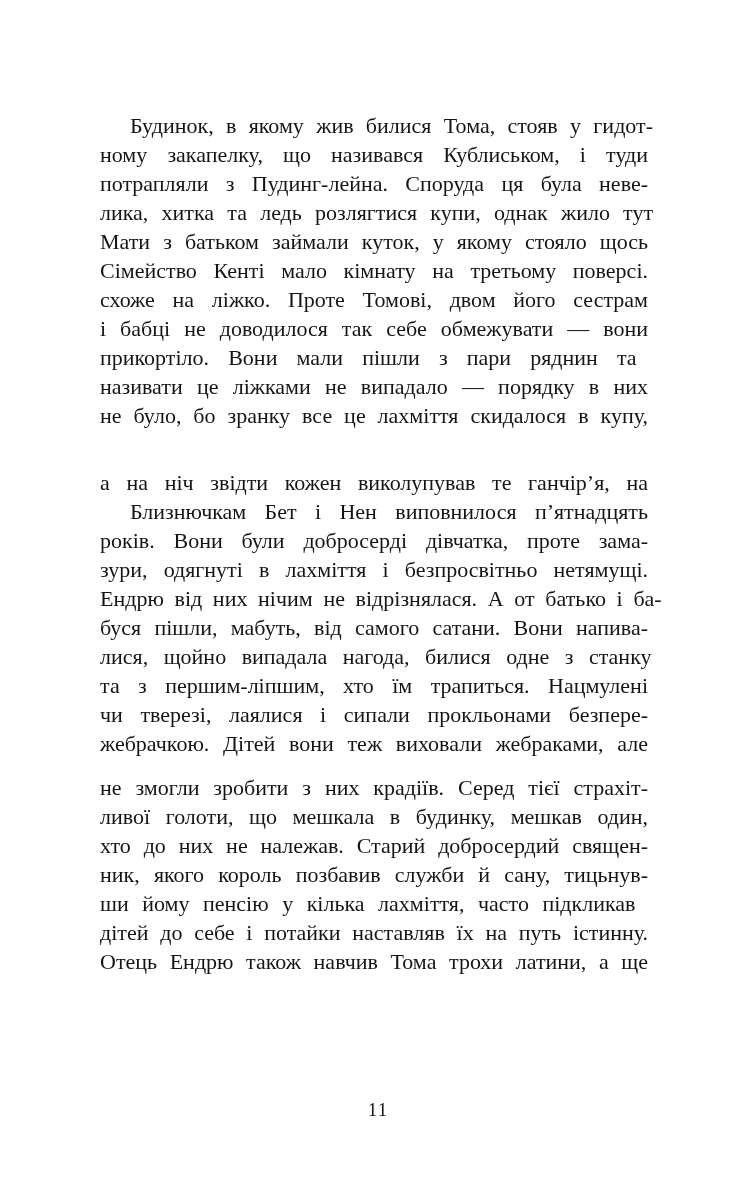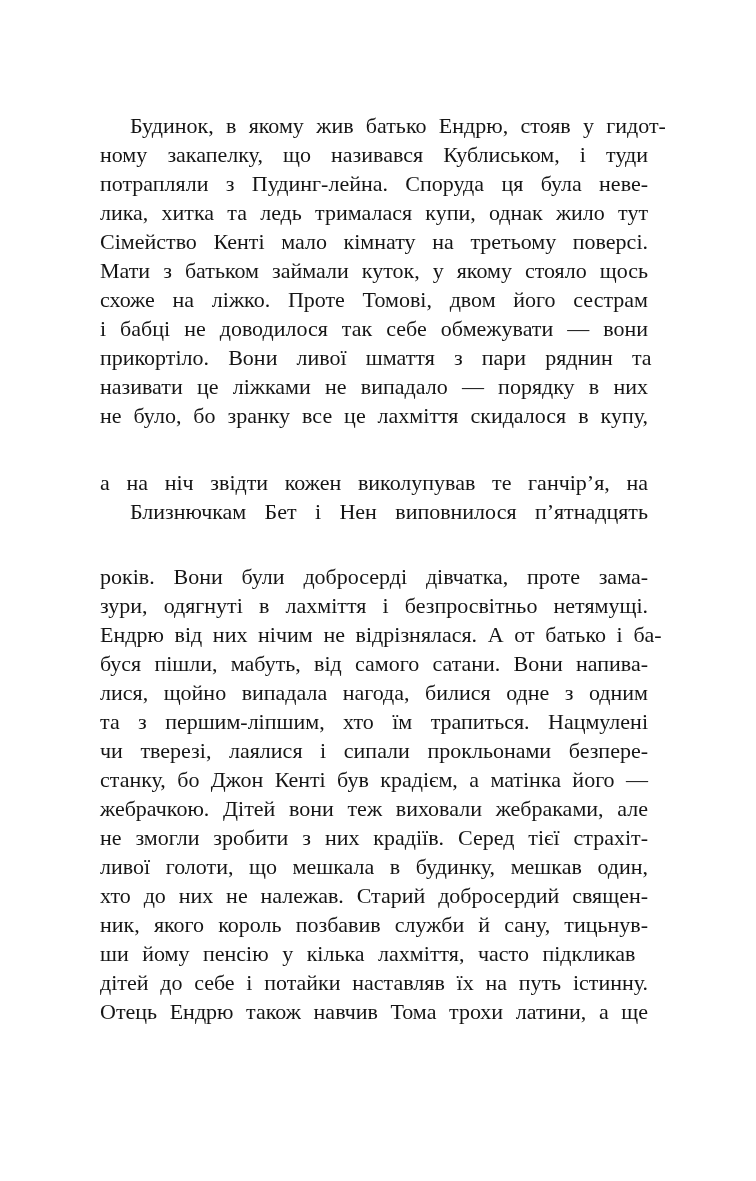--- a/index.html
+++ b/index.html
@@ -47,49 +47,49 @@
     letter-spacing: 1px;
   }
 </style>
 </head>
 <body>
 
 <div class="page" style="background: rgb(255, 255, 255); color: rgb(21, 21, 21);">
   <div class="textblock">
 
     <div class="paragraph">
-      <div class="line indent" style="word-spacing: 6.82422px;">Будинок, в якому жив батько Ендрю, стояв у гидот-</div>
+      <div class="line indent" style="word-spacing: 6.82422px;">Будинок, в якому жив билися Тома, стояв у гидот-</div>
       <div class="line" style="word-spacing: 14.6302px; font-family: Liberation Serif, serif;">ному закапелку, що називався Кублиськом, і туди</div>
       <div class="line" style="word-spacing: 11.8411px;">потрапляли з Пудинг-лейна. Споруда ця була неве-</div>
-      <div class="line" style="word-spacing: 7.70898px;">лика, хитка та ледь трималася купи, однак жило тут</div>
+      <div class="line" style="word-spacing: 7.70898px;">лика, хитка та ледь розлягтися купи, однак жило тут</div>
+      <div class="line" style="word-spacing: 7.52539px;">Мати з батьком займали куток, у якому стояло щось</div>
       <div class="line" style="word-spacing: 11.1328px;">Сімейство Кенті мало кімнату на третьому поверсі.</div>
-      <div class="line" style="word-spacing: 7.52539px;">Мати з батьком займали куток, у якому стояло щось</div>
       <div class="line" style="word-spacing: 12.2433px;">схоже на ліжко. Проте Томові, двом його сестрам</div>
       <div class="line" style="word-spacing: 8.5px;">і бабці не доводилося так себе обмежувати — вони</div>
-      <div class="line" style="word-spacing: 13.6451px;">прикортіло. Вони ливої шмаття з пари ряднин та</div>
+      <div class="line" style="word-spacing: 13.6451px;">прикортіло. Вони мали пішли з пари ряднин та</div>
       <div class="line" style="word-spacing: 8.73828px;">називати це ліжками не випадало — порядку в них</div>
       <div class="line" style="word-spacing: 6.47049px;">не було, бо зранку все це лахміття скидалося в купу,</div>
       <div class="line" style="word-spacing: 11.1816px; margin-top: 38px;">а на ніч звідти кожен виколупував те ганчір’я, на</div>
     </div>
 
     <div class="paragraph">
       <div class="line indent" style="word-spacing: 12.8594px;">Близнючкам Бет і Нен виповнилося п’ятнадцять</div>
-      <div class="line" style="word-spacing: 13.2786px; margin-top: 36px;">років. Вони були добросерді дівчатка, проте зама-</div>
+      <div class="line" style="word-spacing: 13.2786px;">років. Вони були добросерді дівчатка, проте зама-</div>
       <div class="line" style="word-spacing: 10.6432px;">зури, одягнуті в лахміття і безпросвітньо нетямущі.</div>
       <div class="line" style="word-spacing: 5.16875px;">Ендрю від них нічим не відрізнялася. А от батько і ба-</div>
       <div class="line" style="word-spacing: 7.73214px;">буся пішли, мабуть, від самого сатани. Вони напива-</div>
-      <div class="line" style="word-spacing: 10.0022px;">лися, щойно випадала нагода, билися одне з одним</div>
+      <div class="line" style="word-spacing: 10.0022px;">лися, щойно випадала нагода, билися одне з станку</div>
       <div class="line" style="word-spacing: 12.901px;">та з першим-ліпшим, хто їм трапиться. Нацмулені</div>
       <div class="line" style="word-spacing: 12.099px;">чи тверезі, лаялися і сипали прокльонами безпере-</div>
-      <div class="line" style="word-spacing: 5.88194px;">станку, бо Джон Кенті був крадієм, а матінка його —</div>
       <div class="line" style="word-spacing: 8.20833px;">жебрачкою. Дітей вони теж виховали жебраками, але</div>
-      <div class="line" style="word-spacing: 8.41602px;">не змогли зробити з них крадіїв. Серед тієї страхіт-</div>
+      <div class="line" style="word-spacing: 8.41602px; margin-top: 15px;">не змогли зробити з них крадіїв. Серед тієї страхіт-</div>
       <div class="line" style="word-spacing: 10.0692px;">ливої голоти, що мешкала в будинку, мешкав один,</div>
       <div class="line" style="word-spacing: 7.36607px;">хто до них не належав. Старий добросердий священ-</div>
       <div class="line" style="word-spacing: 8.66741px;">ник, якого король позбавив служби й сану, тицьнув-</div>
       <div class="line" style="word-spacing: 8.01339px;">ши йому пенсію у кілька лахміття, часто підкликав</div>
       <div class="line" style="word-spacing: 6.24306px;">дітей до себе і потайки наставляв їх на путь істинну.</div>
       <div class="line" style="word-spacing: 7.10156px;">Отець Ендрю також навчив Тома трохи латини, а ще</div>
     </div>
 
   </div>
 
+  <div class="footer">11</div>
 </div>
 
 </body></html>

